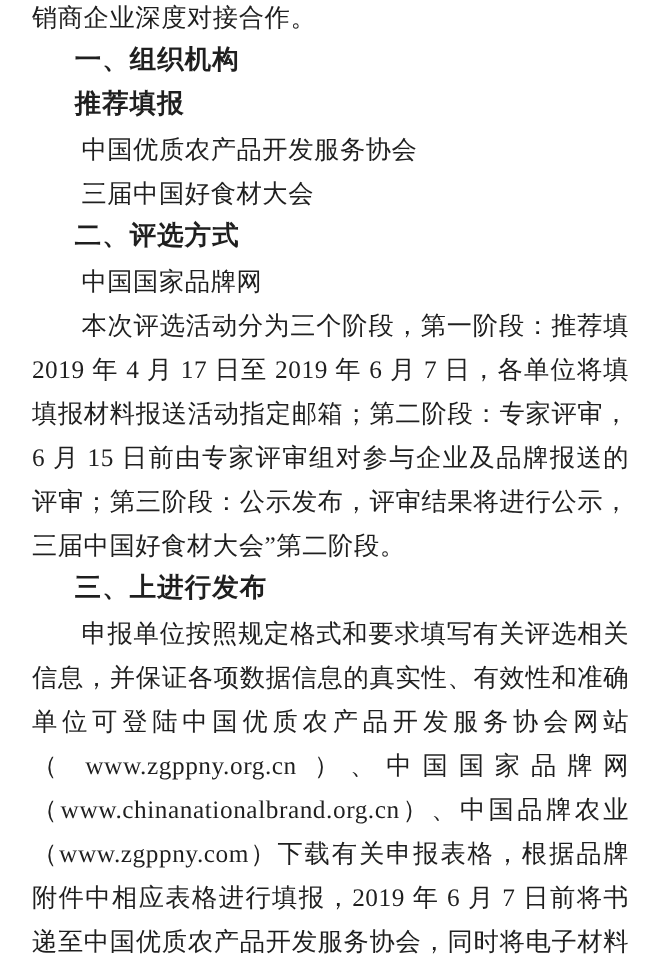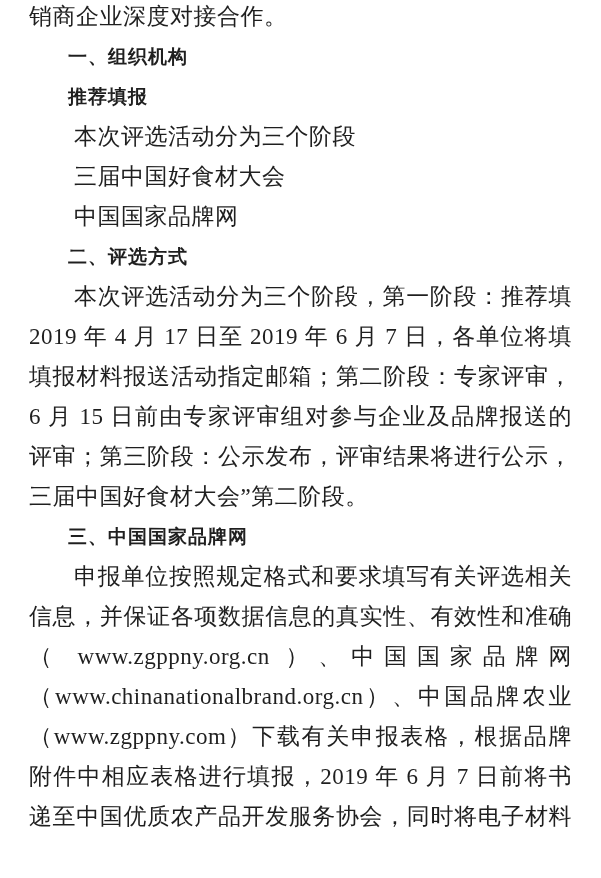--- a/index.html
+++ b/index.html
@@ -25,23 +25,23 @@
   .line {
     height: 40px;
     line-height: 40px;
     font-size: 23px;
     white-space: normal;
     overflow: hidden;
     text-align: left;
     letter-spacing: 0.5px;
   }
   .line.bold {
-    font-family: Liberation Sans, sans-serif;
+    font-family: Liberation Mono, monospace;
     font-weight: 700;
-    font-size: 19px;
+    font-size: 24px;
     letter-spacing: 1px;
   }
   .line.indent {
     padding-left: 45px;
   }
   .line.bold.indent {
     padding-left: 39px;
   }
   .line.justify {
     text-align: justify;
@@ -50,32 +50,33 @@
   }
 </style>
 </head>
 <body>
 
 <div class="page">
   <div class="content">
       <div class="line">销商企业深度对接合作。</div>
       <div class="line bold indent">一、组织机构</div>
       <div class="line bold indent">推荐填报</div>
-      <div class="line indent">本次评选活动分为三个阶段</div>
+      <div class="line indent">中国优质农产品开发服务协会</div>
       <div class="line indent">三届中国好食材大会</div>
+      <div class="line bold indent">二、评选方式</div>
       <div class="line indent">中国国家品牌网</div>
-      <div class="line bold indent">二、评选方式</div>
       <div class="line indent justify">本次评选活动分为三个阶段，第一阶段：推荐填报，自</div>
       <div class="line justify">2019 年 4 月 17 日至 2019 年 6 月 7 日，各单位将填写完整的</div>
       <div class="line justify">填报材料报送活动指定邮箱；第二阶段：专家评审，2019 年</div>
       <div class="line justify">6 月 15 日前由专家评审组对参与企业及品牌报送的材料进行</div>
       <div class="line justify">评审；第三阶段：公示发布，评审结果将进行公示，并在“第</div>
       <div class="line">三届中国好食材大会”第二阶段。</div>
-      <div class="line bold indent">三、中国国家品牌网</div>
+      <div class="line bold indent">三、上进行发布</div>
       <div class="line indent justify">申报单位按照规定格式和要求填写有关评选相关数据</div>
       <div class="line justify">信息，并保证各项数据信息的真实性、有效性和准确性。各</div>
+      <div class="line justify">单位可登陆中国优质农产品开发服务协会网站</div>
       <div class="line justify">（ www.zgppny.org.cn ）、中国国家品牌网</div>
       <div class="line justify">（www.chinanationalbrand.org.cn）、中国品牌农业网</div>
       <div class="line justify">（www.zgppny.com）下载有关申报表格，根据品牌类别选择</div>
       <div class="line justify">附件中相应表格进行填报，2019 年 6 月 7 日前将书面材料快</div>
       <div class="line justify">递至中国优质农产品开发服务协会，同时将电子材料报送至</div>
     </div>
 </div>
 
 </body></html>

